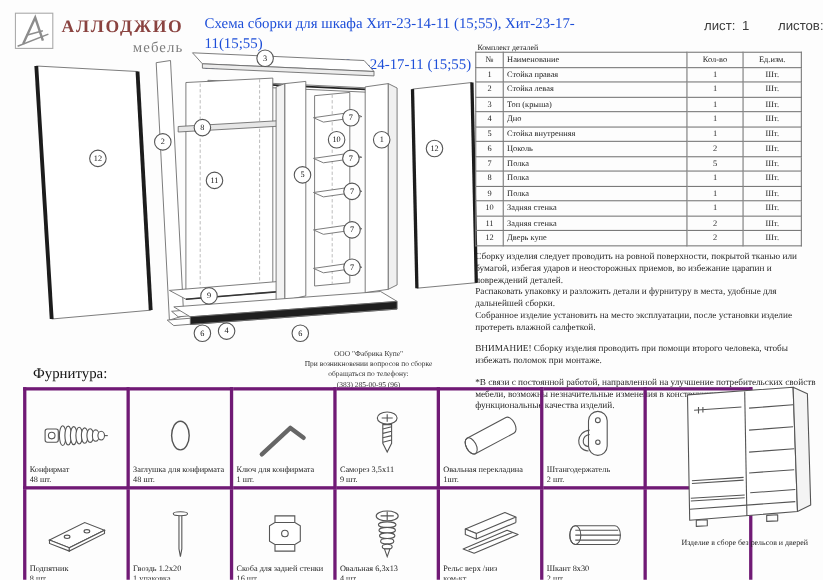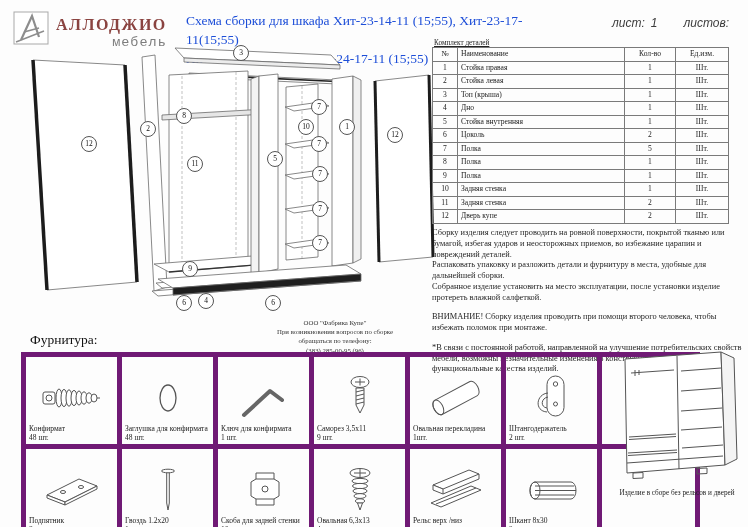--- a/index.html
+++ b/index.html
@@ -4,42 +4,42 @@
 <style>
   html,body{margin:0;padding:0;}
   body{
     width:748px;height:527px;position:relative;background:#fdfdfd;
     font-family:"Liberation Serif",serif;color:#1a1a1a;overflow:hidden;
   }
   .abs{position:absolute;}
   
   .brand{font-family:Liberation Serif, serif;font-weight:bold;font-size:16px;
          letter-spacing:1.5px;color:#8a4340;}
-  .brand-sub{font-family:Liberation Mono, monospace;font-size:13.5px;color:#7d7d7d;
+  .brand-sub{font-family:Liberation Serif, serif;font-size:13.5px;color:#7d7d7d;
          letter-spacing:1px;text-align:right;margin-top:1px;}
   .title{font-size:13.5px;line-height:1.4;color:#1d4ed8;}
   .sheetinfo{font-family:"Liberation Sans",sans-serif;font-size:12px;color:#3c3c3c;display:flex;gap:6px;}
   .sheetinfo .gap{width:14px;}
   
   .tbl-caption{font-size:7.2px;color:#222;}
   table.parts{border-collapse:collapse;font-size:7.6px;color:#222;table-layout:fixed;}
   .parts th,.parts td{border:0.8px solid #7a7a7a;padding:1px 3px;height:10.5px;
     font-weight:normal;line-height:1;overflow:hidden;white-space:nowrap;}
   .parts .c{text-align:center;}
   .parts .l{text-align:left;}
   
   .note{font-size:8.4px;line-height:1.28;color:#1f1f1f;width:313px;white-space:pre-line;margin:0 0 9px 0;}
   .factory{font-size:6.8px;line-height:1.35;color:#333;text-align:center;}
   
   .co{position:absolute;width:14px;height:14px;border:0.9px solid #555;border-radius:50%;
       background:#fff;font-size:7.5px;line-height:13px;text-align:center;color:#111;z-index:5;}
   
   .hw-heading{font-size:13.5px;color:#111;}
   table.hw{border-collapse:collapse;table-layout:fixed;}
-  .hw td{border:5px solid #701a75;width:85px;height:83px;vertical-align:bottom;
+  .hw td{border:3px solid #701a75;width:85px;height:83px;vertical-align:bottom;
     padding:2px 3px;font-size:7.5px;line-height:1.2;color:#222;}
   .hw td.empty{width:87px;}
   .hw-icon{height:52px;display:flex;align-items:center;justify-content:center;}
   .hw-name,.hw-qty{text-align:left;}
   .assembled-caption{font-size:7.2px;color:#222;text-align:center;}
   svg{display:block;}
 </style>
 </head>
 <body>
 
@@ -52,21 +52,21 @@
   </svg>
 </div>
 <div class="abs" style="left:56px;top:16px;">
   <div class="brand">АЛЛОДЖИО</div>
   <div class="brand-sub">мебель</div>
 </div>
 <div class="abs title" style="left:186px;top:12px;width:378px;">
   <div>Схема сборки для шкафа Хит-23-14-11 (15;55), Хит-23-17-11(15;55)</div>
   <div>Хит-24-14-11(15;55), Хит-24-17-11 (15;55)</div>
 </div>
-<div class="abs sheetinfo" style="left:612px;top:16px;font-style:italic;">
+<div class="abs sheetinfo" style="left:640px;top:16px;">
   <span>лист:</span>
     <span>1</span>
     <span class="gap"></span>
     <span>листов:</span>
 </div>
 
 <svg class="abs" style="left:15px;top:45px;" width="420" height="315" viewBox="0 0 420 315">
   <g fill="#ffffff" stroke="#6b6b6b" stroke-width="0.8" stroke-linejoin="round">
 
     <polygon points="160,3 316,10 325,20 169,13"></polygon>
@@ -137,21 +137,21 @@
 <div class="co" style="left:198px;top:293px;">4</div>
 <div class="co" style="left:265px;top:295px;">6</div>
 
 <div class="abs factory" style="left:235px;top:318px;width:200px;">
   <div>ООО "Фабрика Купе"</div>
   <div>При возникновении вопросов по сборке</div>
   <div>обращаться по телефону:</div>
   <div>(383) 285-00-95 (96)</div>
 </div>
 
-<div class="abs tbl-caption" style="left:434px;top:39px;text-decoration:underline;">Комплект деталей</div>
+<div class="abs tbl-caption" style="left:434px;top:39px;">Комплект деталей</div>
 <table class="parts abs" style="left:432px;top:47px;width:272px;">
   <thead>
     <tr>
       <th class="c" style="width:18px;">№</th>
       <th class="l" style="width:160px;">Наименование</th>
       <th class="c" style="width:44px;">Кол-во</th>
       <th class="c" style="width:46px;">Ед.изм.</th>
     </tr>
   </thead>
   <tbody>

